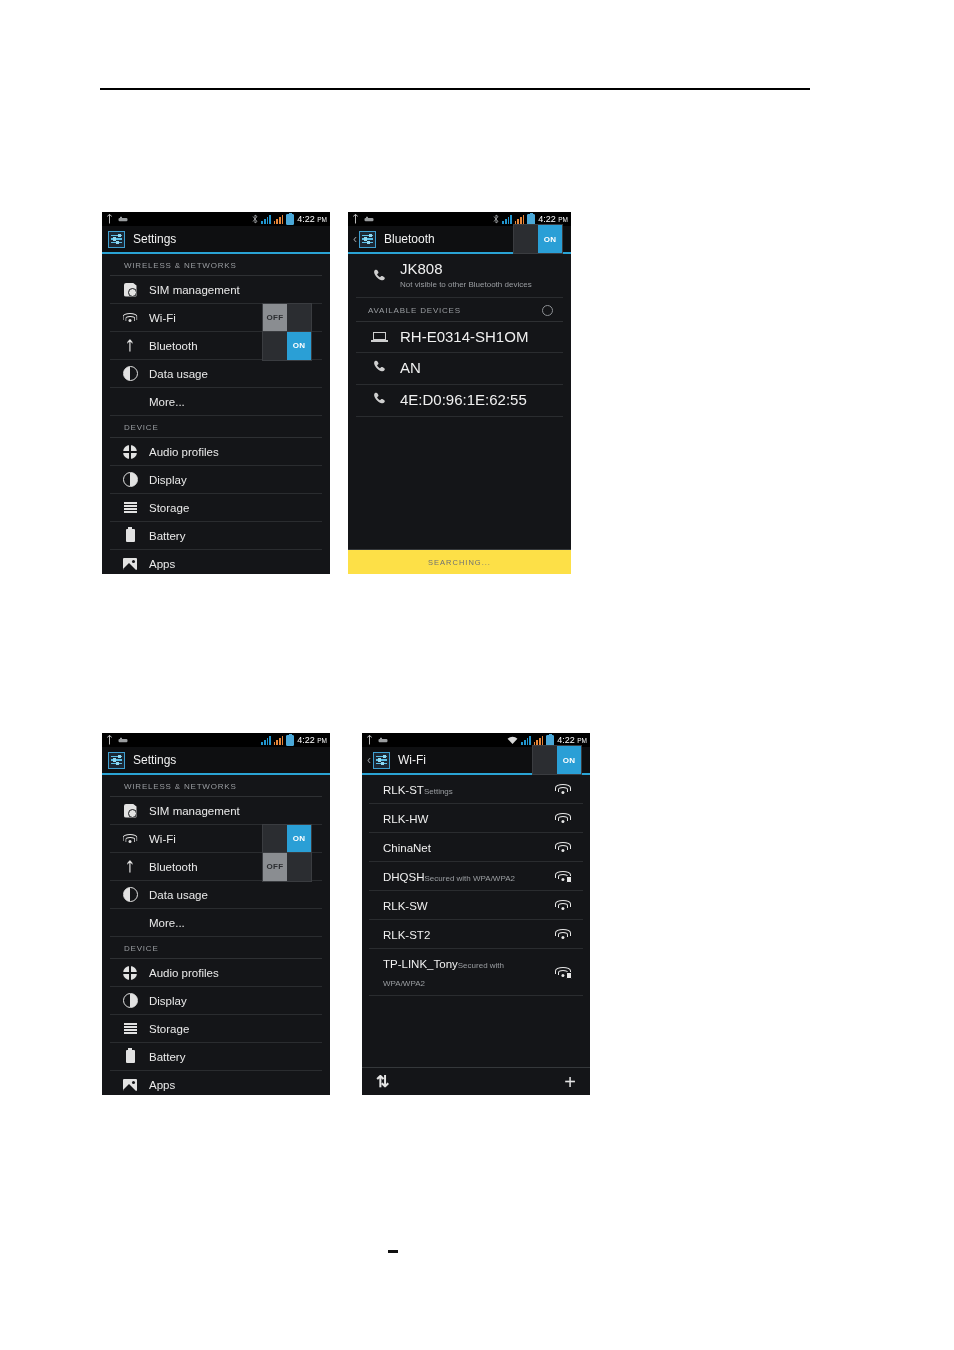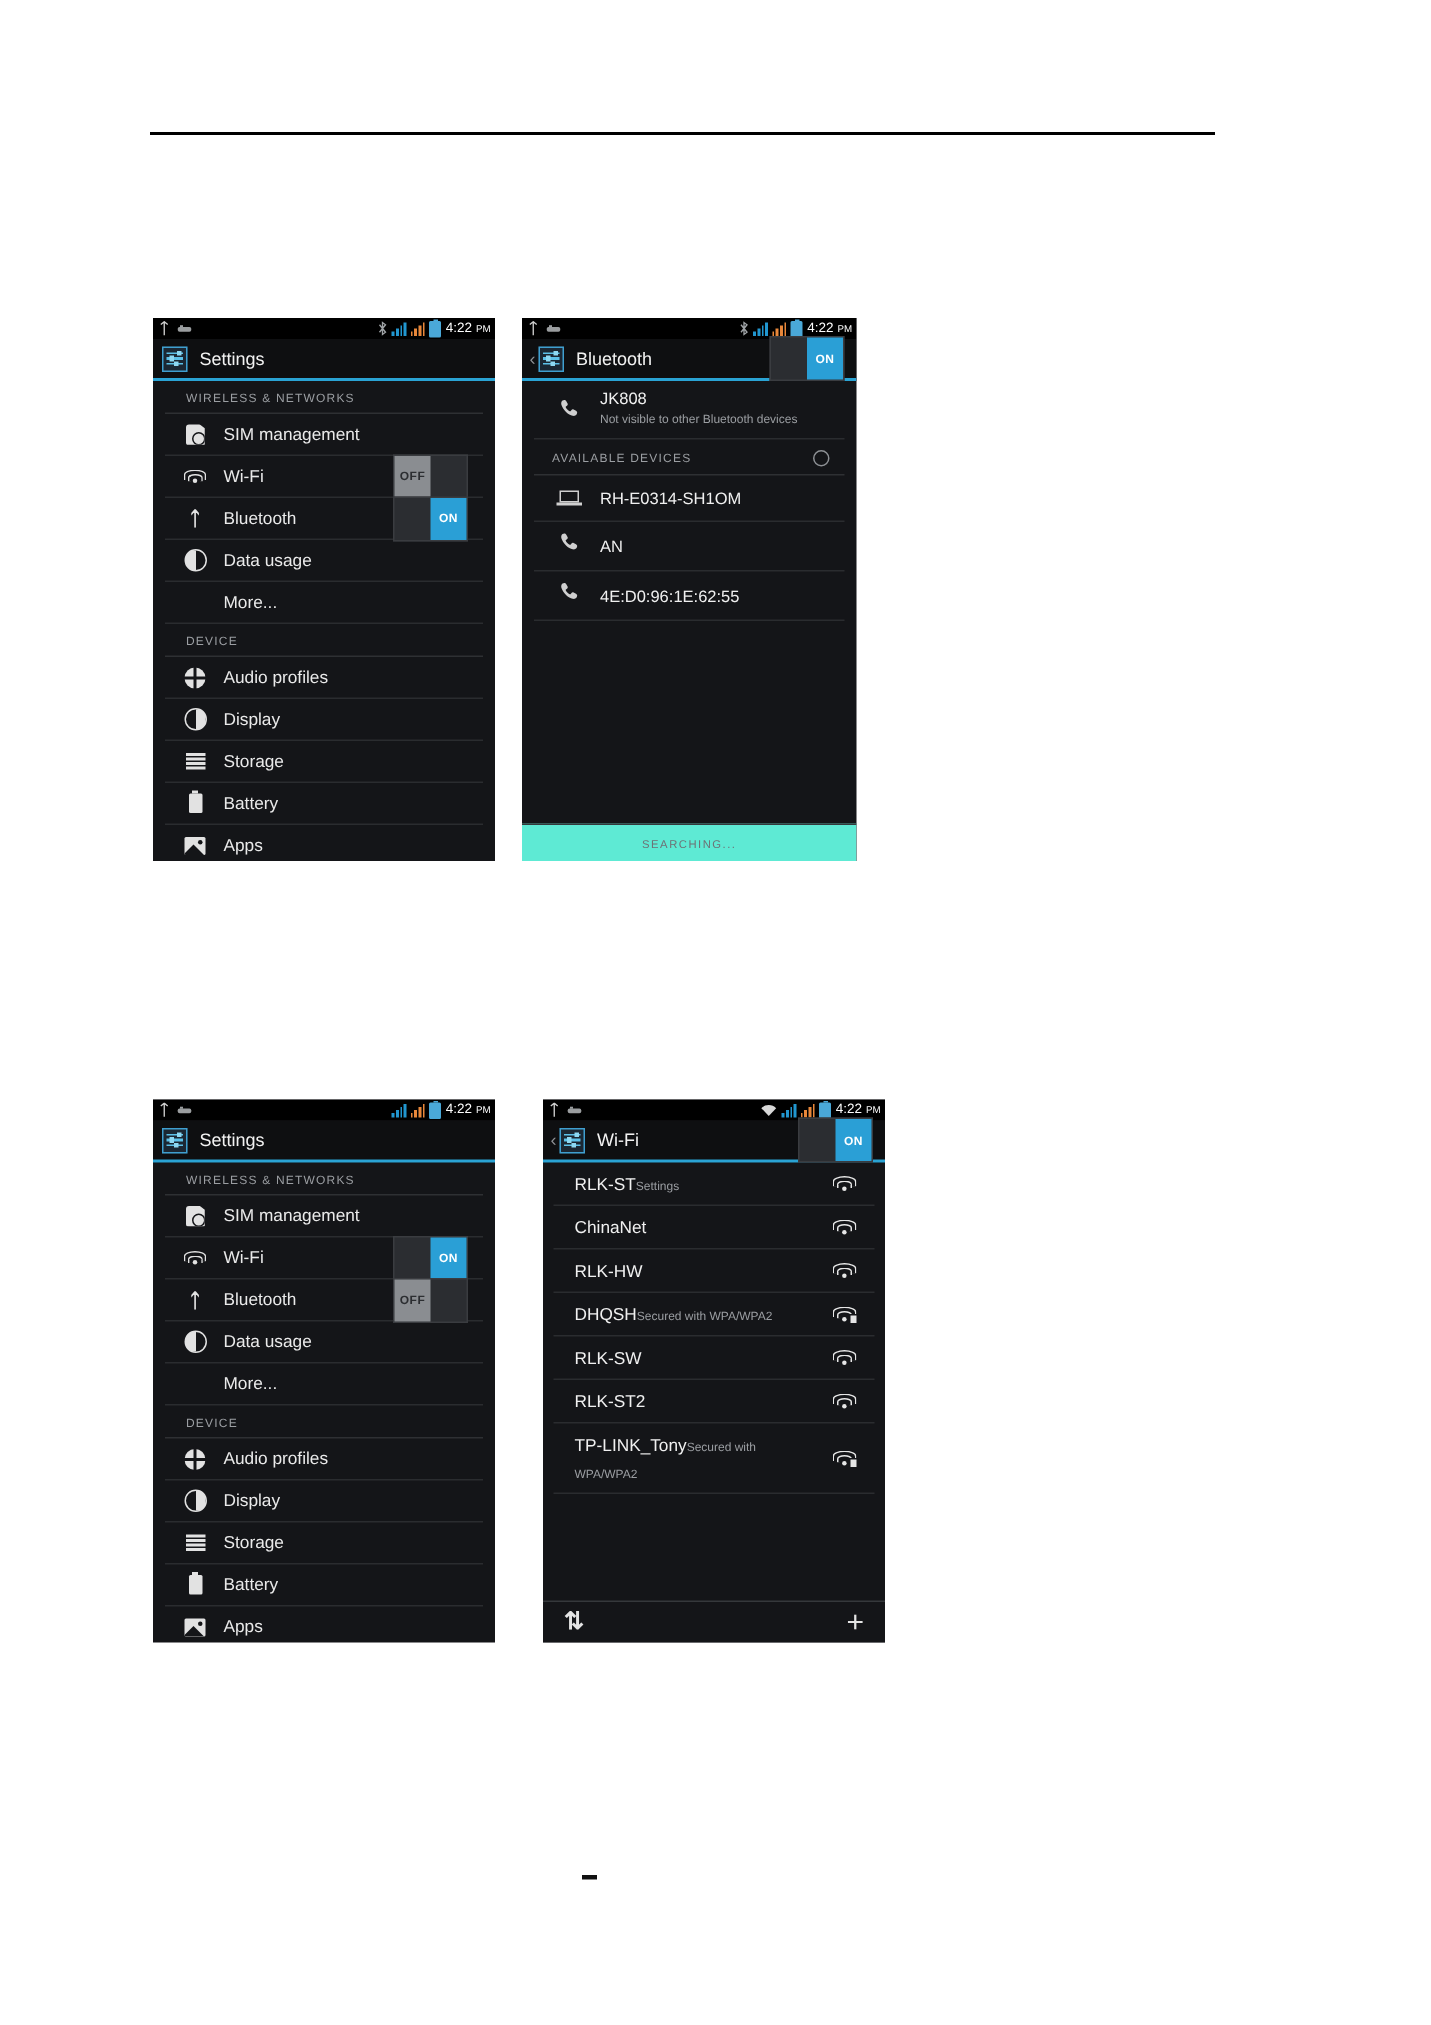--- a/index.html
+++ b/index.html
@@ -249,21 +249,21 @@
     border-bottom: 1px solid #2a2c2f;
     box-sizing: border-box;
     min-height: 30px;
   }
   .bt-icon {
     width: 22px; flex: 0 0 22px;
     display: flex; align-items: center; justify-content: center;
     color: #cfcfcf;
   }
   .bt-text { margin-left: 10px; }
-  .bt-name { font-size: 11px; color: #f0f0f0; line-height: 1.25; }
+  .bt-name { font-size: 15px; color: #f0f0f0; line-height: 1.25; }
   .bt-sub { font-size: 8px; color: #9b9ea2; line-height: 1.35; margin-top: 1px; }
   .g-laptop { width:15px;height:10px;position:relative;}
   .g-laptop i:nth-child(1){position:absolute;top:0;left:1px;width:13px;height:8px;
             border:1.6px solid #cfcfcf;box-sizing:border-box;}
   .g-laptop i:nth-child(2){position:absolute;bottom:0;left:-1px;width:17px;height:1.8px;background:#cfcfcf;}
   .avail-hdr {
     display: flex; align-items: center;
     font-size: 8px; letter-spacing: 0.8px; color: #9b9ea2;
     padding: 7px 10px 5px 12px;
     margin: 0 8px;
@@ -279,21 +279,21 @@
     position: absolute;
     left: 0; right: 0; bottom: 0;
     height: 24px;
     border-top: 1px solid #35383b;
     display: flex;
     align-items: center;
     justify-content: center;
     font-size: 7.5px;
     letter-spacing: 1px;
     color: #6e7175;
-    background: #5eead4;
+    background: #fde047;
   }
 
   
   .wifi-row {
     display: flex;
     align-items: center;
     padding: 5px 12px 5px 14px;
     margin: 0 7px;
     border-bottom: 1px solid #2a2c2f;
     box-sizing: border-box;
@@ -732,29 +732,29 @@
   <div id="wifi-list">
       <div class="wifi-row">
         <span class="wifi-text"><span class="wifi-name">RLK-ST</span><span class="wifi-sub">Settings</span></span>
         <span class="wifi-sig">
           <i></i>
           <i></i>
           <i></i>
         </span>
       </div>
       <div class="wifi-row">
+        <span class="wifi-text"><span class="wifi-name">RLK-HW</span></span>
+        <span class="wifi-sig">
+          <i></i>
+          <i></i>
+          <i></i>
+        </span>
+      </div>
+      <div class="wifi-row">
         <span class="wifi-text"><span class="wifi-name">ChinaNet</span></span>
-        <span class="wifi-sig">
-          <i></i>
-          <i></i>
-          <i></i>
-        </span>
-      </div>
-      <div class="wifi-row">
-        <span class="wifi-text"><span class="wifi-name">RLK-HW</span></span>
         <span class="wifi-sig">
           <i></i>
           <i></i>
           <i></i>
         </span>
       </div>
       <div class="wifi-row">
         <span class="wifi-text"><span class="wifi-name">DHQSH</span><span class="wifi-sub">Secured with WPA/WPA2</span></span>
         <span class="wifi-sig locked">
           <i></i>

